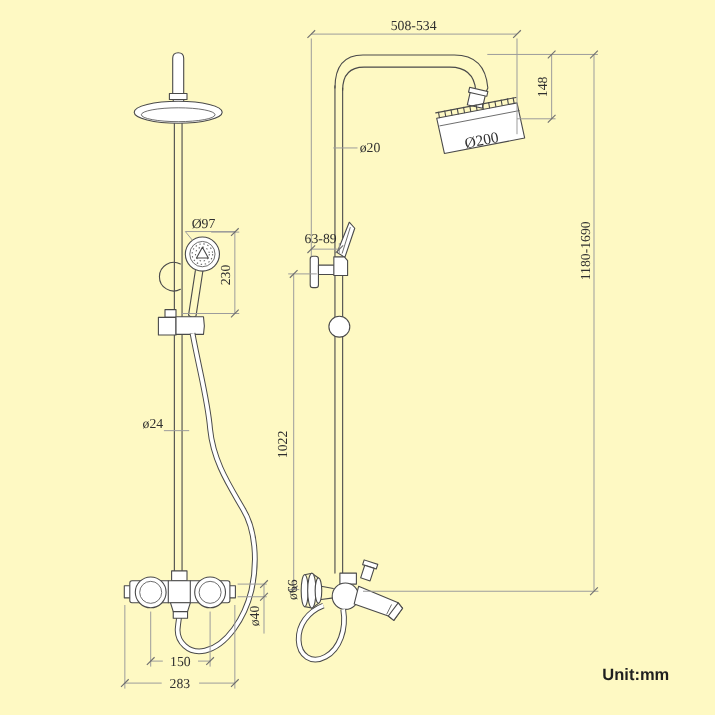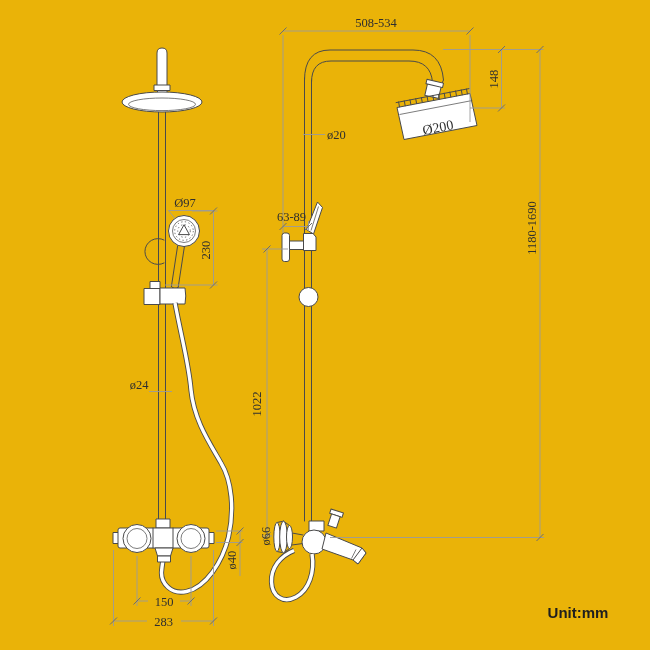--- a/index.html
+++ b/index.html
@@ -1,16 +1,16 @@
 <!DOCTYPE html>
 <html><head>
 <meta charset="utf-8">
 <style>
   html,body{margin:0;padding:0;background:#fff;}
-  .stage{position:relative;width:650px;height:650px;background:#eab308;overflow:hidden;
+  .stage{position:relative;width:650px;height:650px;background:#fef9c3;overflow:hidden;
          font-family:"Liberation Serif", serif;}
   svg{display:block;}
   .p{stroke:#4a4a4a;stroke-width:1;fill:none;stroke-linecap:round;stroke-linejoin:round;}
   .pf{stroke:#4a4a4a;stroke-width:1;fill:#ffffff;stroke-linejoin:round;}
   .pt{stroke:#5a5a5a;stroke-width:.8;fill:none;}
   .d{stroke:#9b9b9b;stroke-width:.9;fill:none;}
   .tk{stroke:#6e6e6e;stroke-width:1;}
   .hoseO{stroke:#4a4a4a;stroke-width:5.2;fill:none;stroke-linecap:butt;}
   .hoseI{stroke:#ffffff;stroke-width:3.4;fill:none;stroke-linecap:butt;}
   .t{font-family:"Liberation Serif", serif;font-size:12.5px;fill:#2f2f2f;}

